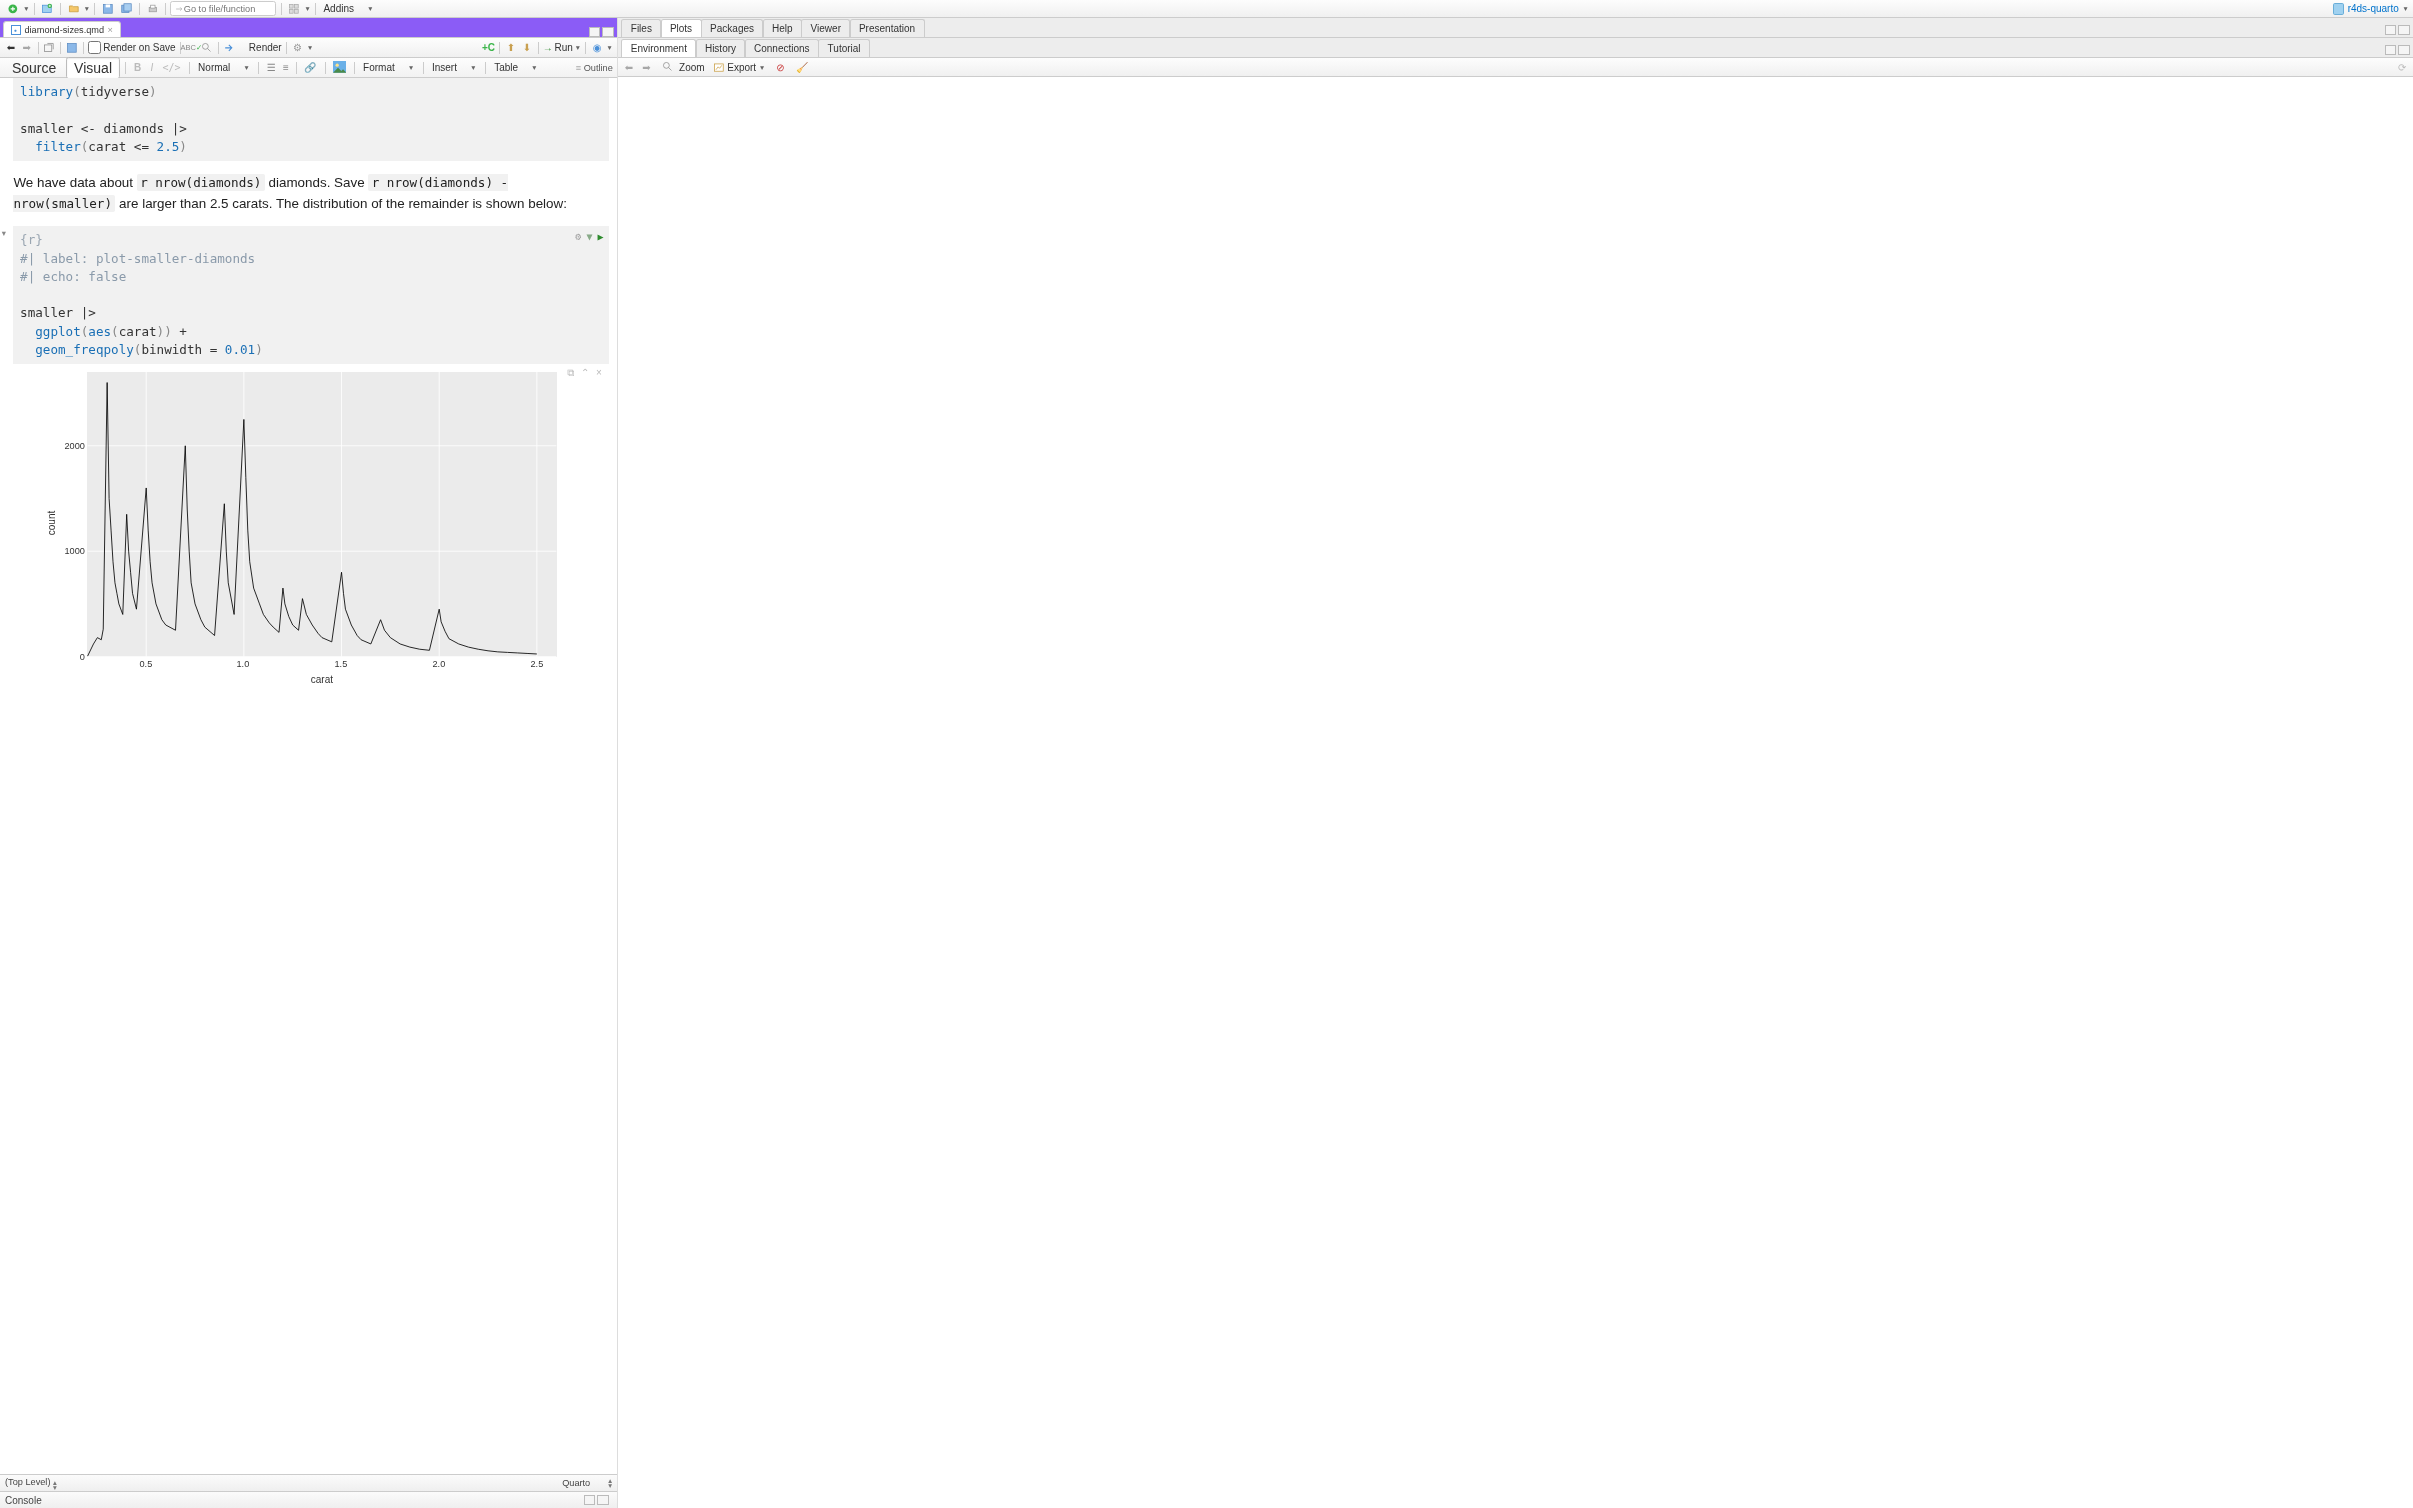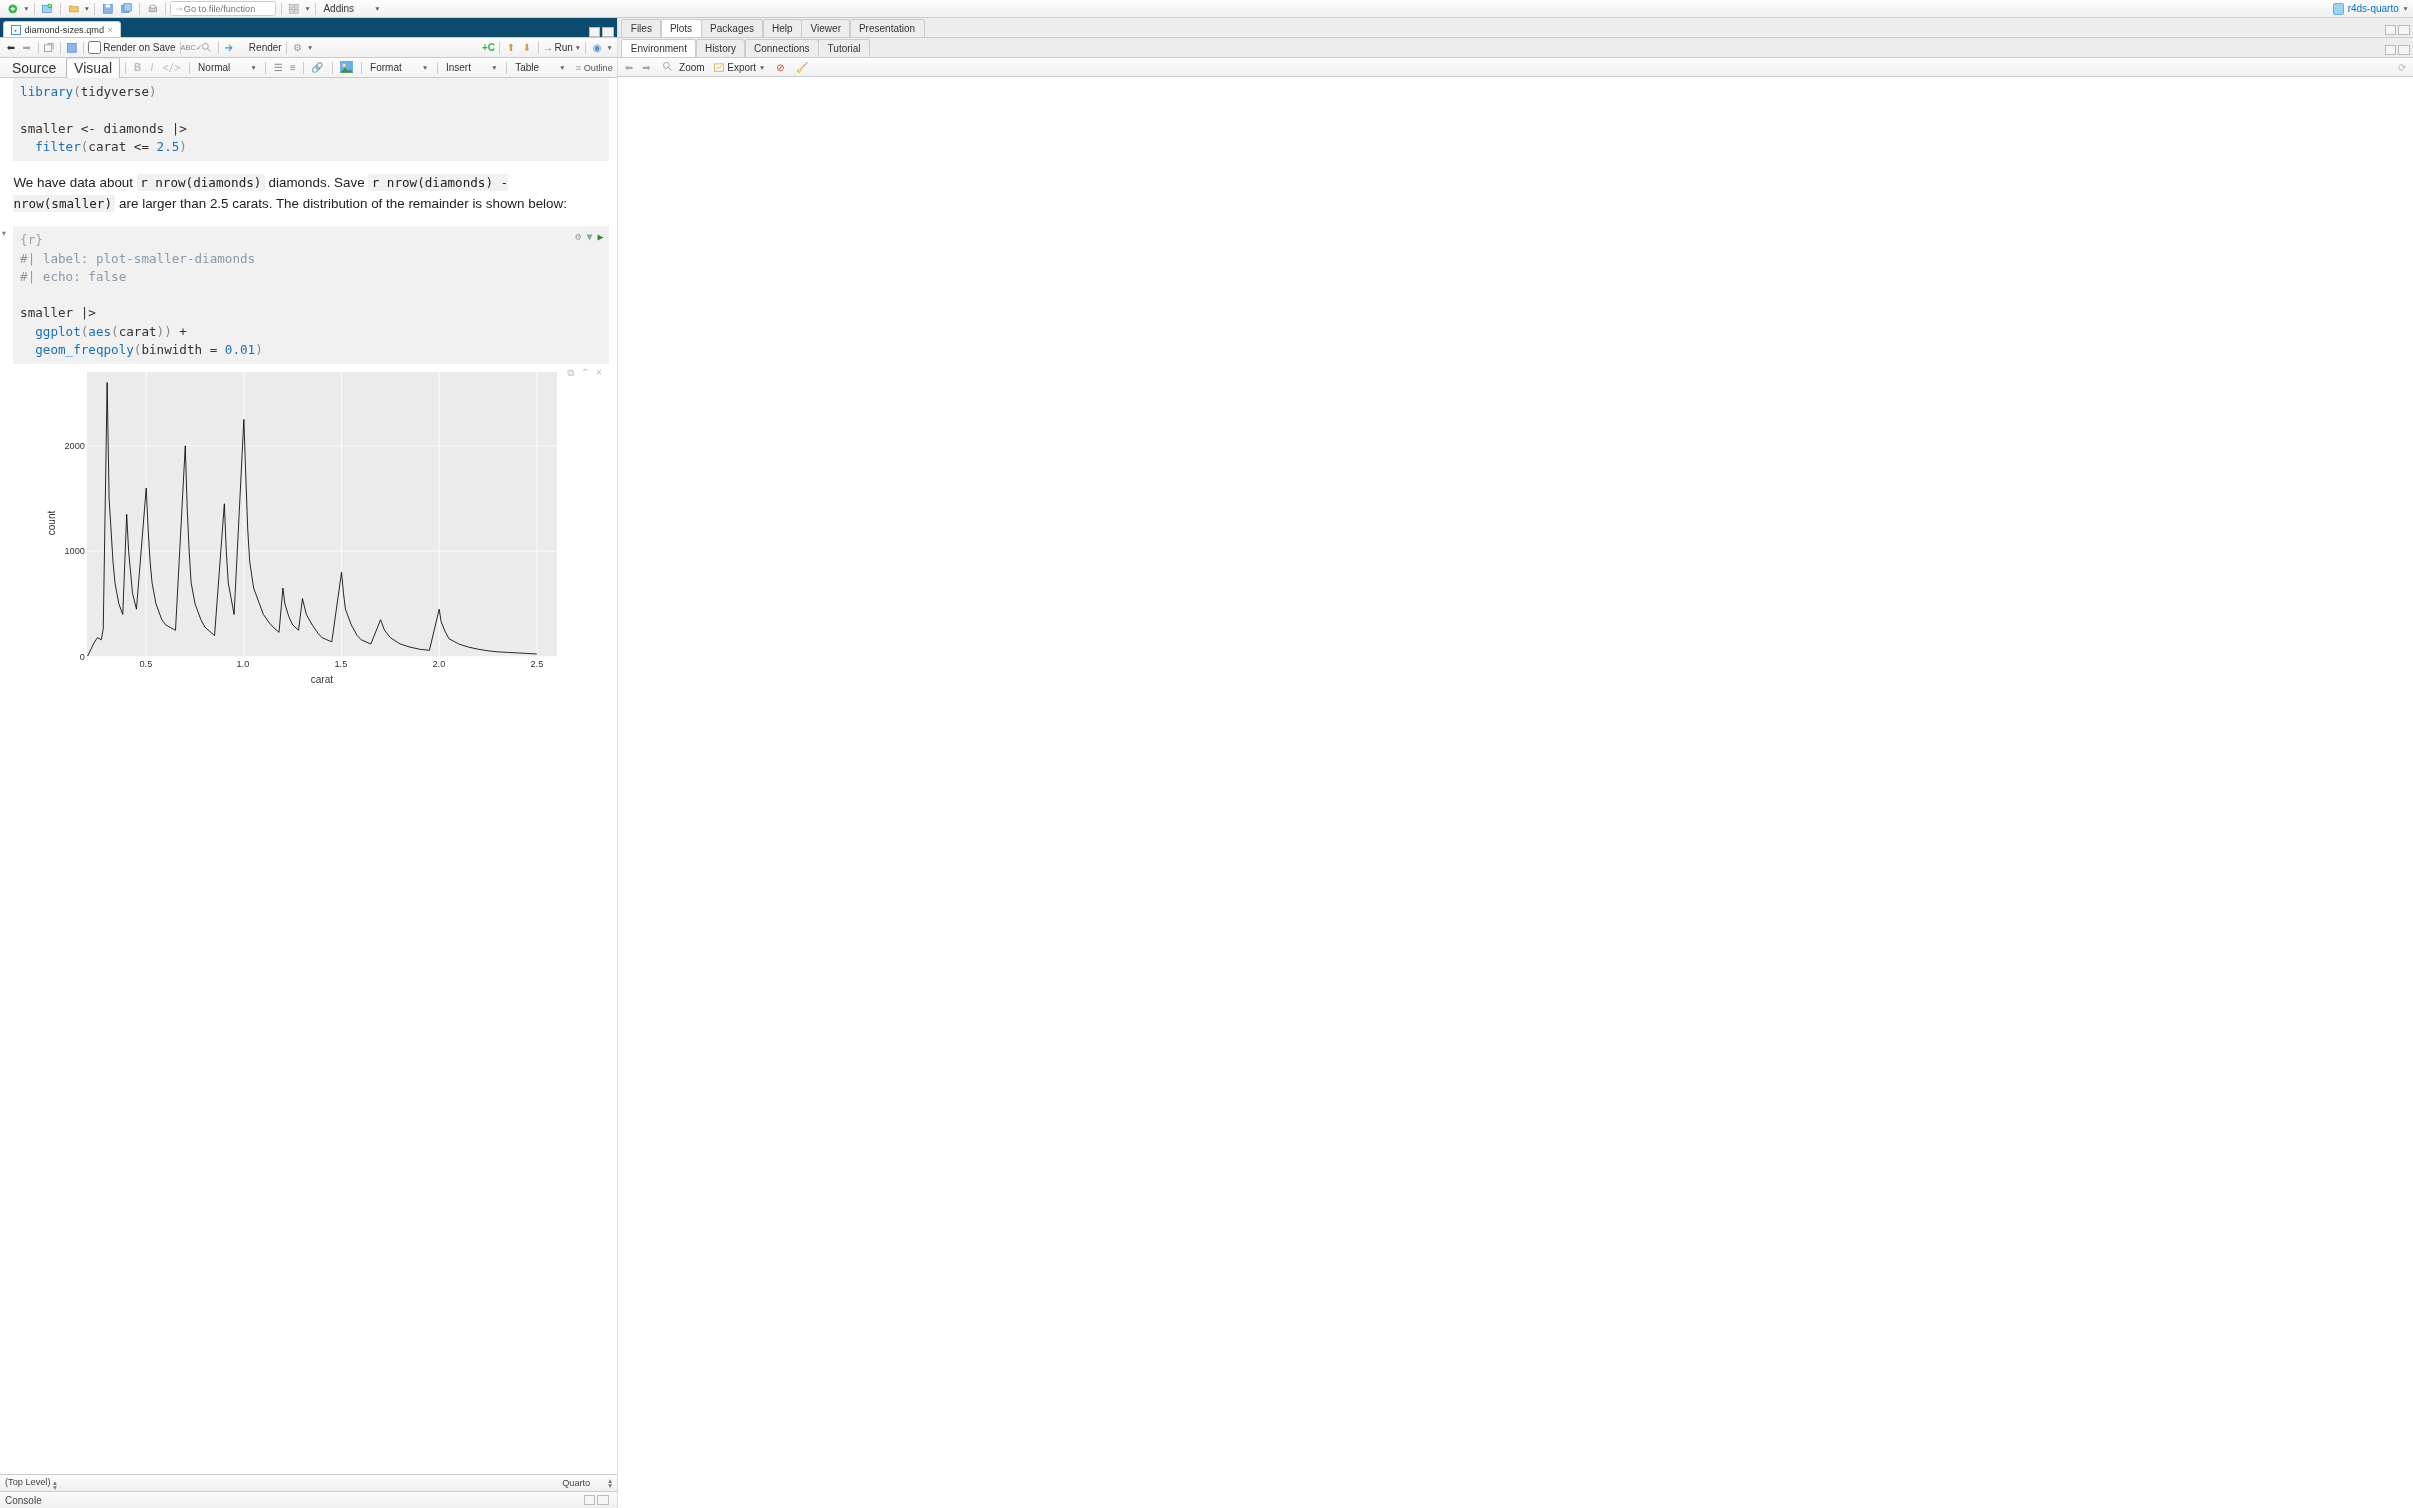--- a/index.html
+++ b/index.html
@@ -4,28 +4,28 @@
 <style>
 * { box-sizing: border-box; margin: 0; padding: 0; }
 body { font-family: "Lucida Grande", "Segoe UI", sans-serif; font-size: 10px; color: #333; background: #fff; overflow: hidden; }
 .app { display: flex; flex-direction: column; height: 100vh; }
 .toolbar-main { display: flex; align-items: center; height: 18.4px; background: linear-gradient(#fdfdfd,#f0f0f0); border-bottom: 0.8px solid #ccc; padding: 0 4.2px; gap: 1.7px; }
 .toolbar-main .sep { width: 0.8px; height: 11.7px; background: #ccc; margin: 0 2.5px; }
 .icon-btn { display: inline-flex; align-items: center; justify-content: center; width: 17px; height: 15px; cursor: pointer; }
 .icon-btn svg { width: 11.7px; height: 11.7px; }
 .goto { display: flex; align-items: center; border: 0.8px solid #ccc; border-radius: 2.5px; height: 15px; padding: 0 3.4px; width: 106px; background: #fff; }
 .goto input { border: none; outline: none; font-size: 9.2px; width: 100%; color: #888; }
-.dropdown-label { font-size: 10px; color: #333; padding: 0 3.4px; cursor: pointer; display: inline-flex; align-items: center; gap: 20px; }
+.dropdown-label { font-size: 10px; color: #333; padding: 0 3.4px; cursor: pointer; display: inline-flex; align-items: center; gap: 13px; }
 .caret { font-size: 6.7px; color: #666; }
 .proj-label { margin-left: auto; display: flex; align-items: center; gap: 3.4px; color: #0073cc; font-size: 10px; cursor: pointer; }
 .proj-cube { width: 11.7px; height: 11.7px; background: #9fd1f0; border: 0.8px solid #6aaed8; border-radius: 1.7px; }
 .main-split { display: flex; flex: 1; min-height: 0; }
 .left-pane { flex: 0 0 618px; display: flex; flex-direction: column; border-right: 1.7px solid #ddd; min-height: 0; }
 .right-pane { flex: 1; display: flex; flex-direction: column; min-height: 0; }
-.tabbar { display: flex; align-items: flex-end; height: 20px; background: #0c4a6e; border-bottom: 0.8px solid #ccc; padding-left: 3.4px; position: relative; }
+.tabbar { display: flex; align-items: flex-end; height: 20px; background: #8b5cf6; border-bottom: 0.8px solid #ccc; padding-left: 3.4px; position: relative; }
 .tab { display: flex; align-items: center; gap: 3.4px; padding: 2.5px 6.7px; background: #fff; border: 0.8px solid #ccc; border-bottom: none; border-radius: 3.4px 3.4px 0 0; font-size: 9.2px; cursor: pointer; }
 .tab .doc-icon { width: 10px; height: 10px; background: #fff; border: 0.8px solid #4a90d9; position: relative; }
 .tab .doc-icon::before { content: "●"; color: #4a90d9; font-size: 5px; position: absolute; top: 0.8px; left: 1.7px; }
 .tab .close-x { color: #999; font-size: 9.2px; cursor: pointer; }
 .winctrls { margin-left: auto; display: flex; gap: 1.7px; padding-right: 3.4px; }
 .winctrl { width: 11.7px; height: 10px; border: 0.8px solid #bbb; background: #f5f5f5; cursor: pointer; }
 .source-toolbar { display: flex; align-items: center; height: 20px; background: linear-gradient(#fdfdfd,#f0f0f0); border-bottom: 0.8px solid #ccc; padding: 0 4.2px; gap: 2.5px; font-size: 10px; }
 .source-toolbar .sep { width: 0.8px; height: 11.7px; background: #ccc; margin: 0 1.7px; }
 .checkbox-label { display: flex; align-items: center; gap: 2.5px; font-size: 10px; }
 .small-icon { width: 13.4px; height: 13.4px; display: inline-flex; align-items: center; justify-content: center; cursor: pointer; }

